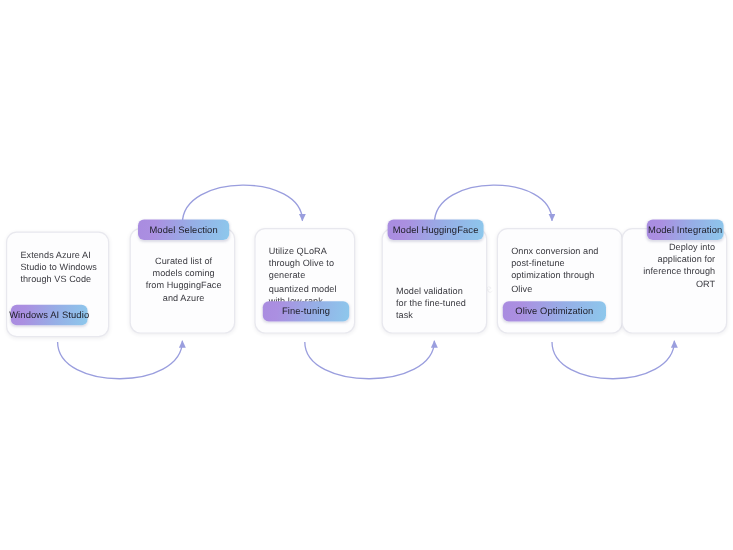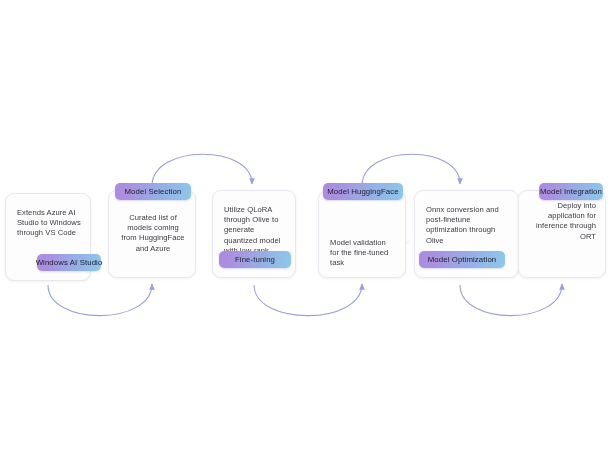--- a/index.html
+++ b/index.html
@@ -93,37 +93,37 @@
 
   <div id="watermark-layer">
       <div class="watermark" style="left: 352px; top: 250px;">Cloud Native</div>
       <div class="watermark" style="left: 447px; top: 236px;">Opensource</div>
       <div class="watermark" style="left: 489px; top: 232px;">Opensource</div>
     </div>
 
   <div id="node-layer">
       <div class="node" style="left: 5px; top: 193px; width: 86px; height: 88px;">
         <div class="node-body" style="top: 14px;">Extends Azure AI Studio to Windows through VS Code</div>
-        <div class="pill" style="left: 3px; width: 64px; top: 60px; margin-left: 28px;">Windows AI Studio</div>
+        <div class="pill" style="left: 3px; width: 64px; top: 60px;">Windows AI Studio</div>
       </div>
       <div class="node" style="left: 108px; top: 190px; width: 88px; height: 88px;">
         <div class="node-body" style="top: 22px; text-align: center;">Curated list of models coming from HuggingFace and Azure</div>
         <div class="pill" style="left: 6px; width: 76px; top: -8px;">Model Selection</div>
       </div>
       <div class="node" style="left: 212px; top: 190px; width: 84px; height: 88px;">
         <div class="node-body" style="top: 14px;">Utilize QLoRA through Olive to generate quantized model with low-rank adapters</div>
         <div class="pill" style="left: 6px; width: 72px; top: 60px;">Fine-tuning</div>
       </div>
       <div class="node" style="left: 318px; top: 190px; width: 88px; height: 88px;">
         <div class="node-body" style="top: 22px; margin-top: 25px;">Model validation for the fine-tuned task</div>
         <div class="pill" style="left: 4px; width: 80px; top: -8px;">Model HuggingFace</div>
       </div>
       <div class="node" style="left: 414px; top: 190px; width: 105px; height: 88px;">
         <div class="node-body" style="top: 14px;">Onnx conversion and post-finetune optimization through Olive</div>
-        <div class="pill" style="left: 4px; width: 86px; top: 60px;">Model Optimization</div>
+        <div class="pill" style="left: 4px; width: 86px; top: 60px;">Olive Optimization</div>
       </div>
       <div class="node" style="left: 518px; top: 190px; width: 88px; height: 88px;">
         <div class="node-body" style="top: 10px; text-align: right;">Deploy into application for inference through ORT</div>
         <div class="pill" style="left: 20px; width: 64px; top: -8px;">Model Integration</div>
       </div>
     </div>
 
 </div>
 
 </body></html>

